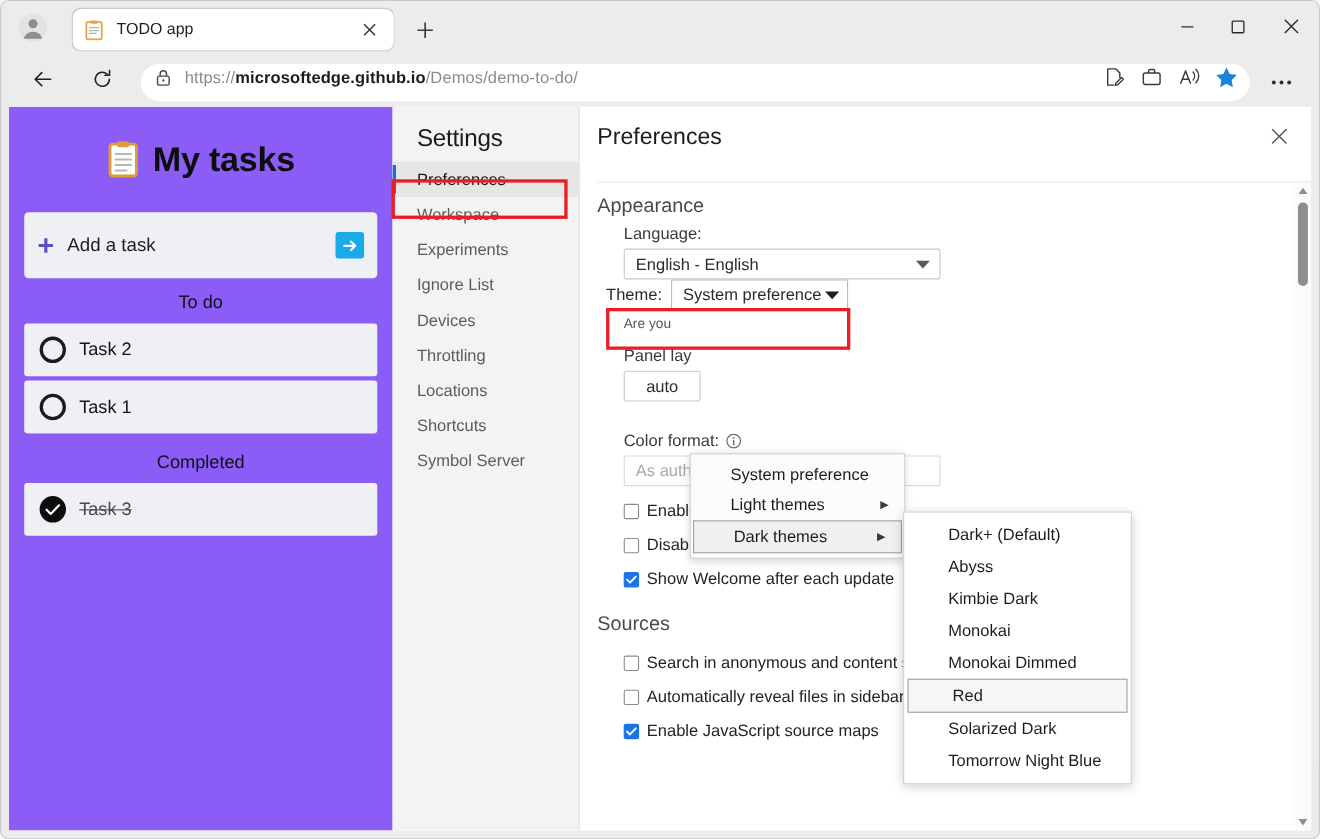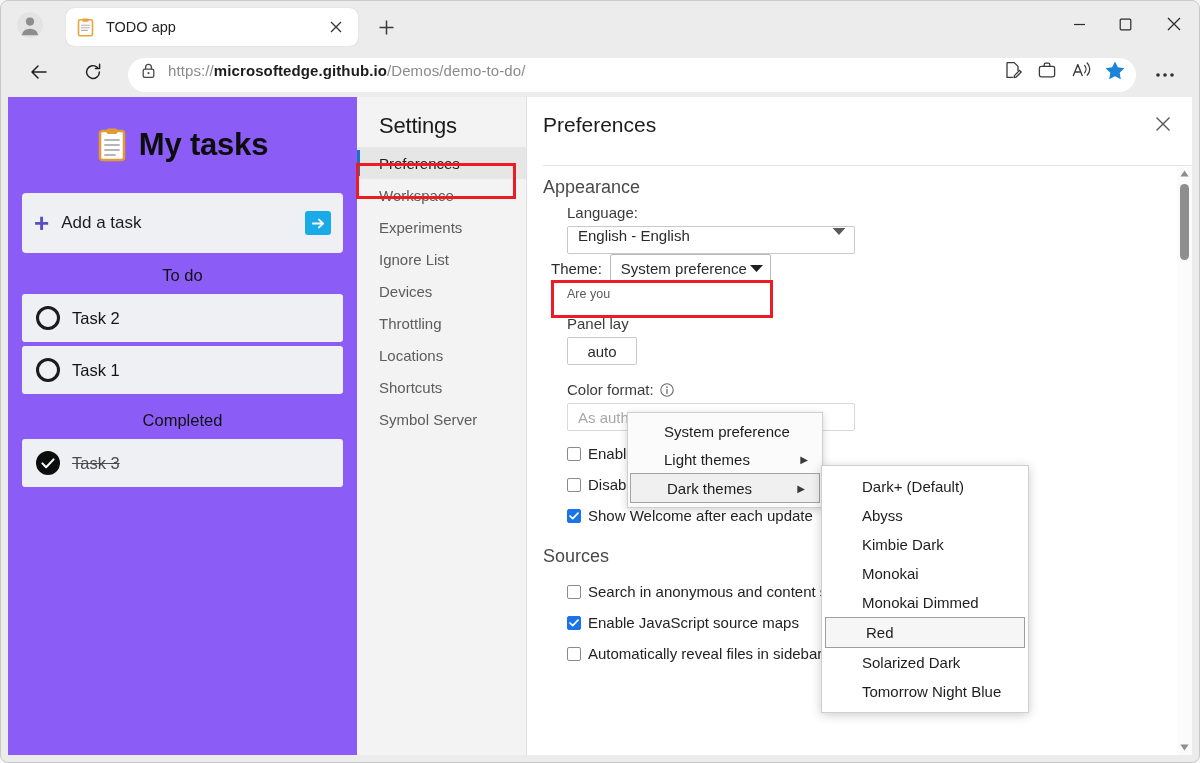--- a/index.html
+++ b/index.html
@@ -125,21 +125,21 @@
   .dt-head { height: 56px; position: relative; }
   .dt-head h2 { position: absolute; left: 16px; top: 16px; font-size: 21px; font-weight: 400; color: #1b1b1b; }
   .dt-close { position: absolute; right: 16px; top: 14px; width: 26px; height: 26px; display: flex; align-items: center; justify-content: center; }
   .dt-rule { position: absolute; left: 16px; right: 0; top: 68px; height: 1px; background: #e4e4e4; }
 
   .dt-body { position: absolute; left: 0; top: 69px; width: 665px; height: 589px; overflow: hidden; }
   .sec-h { font-size: 18px; color: #4a4a4a; font-weight: 400; padding: 11px 0 6px 16px; }
   .fld-label { font-size: 15px; color: #3b3b3b; padding-left: 40px; margin-bottom: 5px; }
   .sel-box {
     margin-left: 40px; width: 288px; height: 28px; border: 1px solid #c9c9c9;
-    border-radius: 2px; background: #fff; display: flex; align-items: flex-start;
+    border-radius: 2px; background: #fff; display: flex; align-items: center;
     padding: 0 8px 0 10px; font-size: 15px; color: #2b2b2b;
   }
   .sel-box .cap { flex: 1; }
   .inline-row { display: flex; align-items: center; padding-left: 24px; }
   .inline-row .lbl { font-size: 15px; color: #2b2b2b; margin-right: 8px; }
   .theme-btn {
     height: 28px; border: 1px solid #b9b9b9; background: #fff; border-radius: 2px;
     display: flex; align-items: center; padding: 0 6px 0 10px; font-size: 15px; color: #2b2b2b;
   }
   .hint { font-size: 12.5px; color: #5a5a5a; padding-left: 40px; margin-top: 5px; }
@@ -420,21 +420,21 @@
             </span>
           </div>
 
           <div class="hint">Are you</div>
 
           <div class="fld-label" style="margin-top:14px">Panel lay</div>
           <div class="mini-box">
               <span>auto</span>
             </div>
 
-          <div class="fld-label" style="margin-top:16px; display:flex; align-items:center; gap:6px;">
+          <div class="fld-label" style="margin-top:27px; display:flex; align-items:center; gap:6px;">
             <span>Color format:</span>
             <svg width="14" height="14" viewBox="0 0 14 14">
               <circle cx="7" cy="7" r="6.2" fill="none" stroke="#6a6a6a" stroke-width="1.1"></circle>
               <circle cx="7" cy="4.1" r="0.85" fill="#6a6a6a"></circle>
               <rect x="6.35" y="6" width="1.3" height="5" rx=".6" fill="#6a6a6a"></rect>
             </svg>
           </div>
           <div class="ph-box">
               <span>As authored</span>
             </div>
@@ -456,31 +456,31 @@
             <span class="chk-lbl">Show Welcome after each update</span>
           </div>
 
           <div class="sec-h" style="padding-top:22px">Sources</div>
 
           <div class="chk-row" style="margin-top:10px">
             <span class="chk"></span>
             <span class="chk-lbl">Search in anonymous and content scripts</span>
           </div>
           <div class="chk-row">
+            <span class="chk"></span>
+            <span class="chk-lbl">Automatically reveal files in sidebar</span>
+          </div>
+          <div class="chk-row">
             <span class="chk on">
               <svg width="10" height="8" viewBox="0 0 10 8">
                   <path d="M1 4 L3.7 6.7 L9 1.2" stroke="#fff" stroke-width="1.7" fill="none" stroke-linecap="round" stroke-linejoin="round"></path>
                 </svg>
             </span>
             <span class="chk-lbl">Enable JavaScript source maps</span>
           </div>
-          <div class="chk-row">
-            <span class="chk"></span>
-            <span class="chk-lbl">Automatically reveal files in sidebar</span>
-          </div>
         </div>
 
         <div class="sb">
           <div class="sb-arrow">
             <svg width="9" height="7" viewBox="0 0 9 7">
                 <path d="M4.5 0.6 L8.6 6.4 L0.4 6.4 Z" fill="#8e8e8e"></path>
               </svg>
           </div>
           <div class="sb-thumb"></div>
           <div class="sb-arrow sb-bot">

